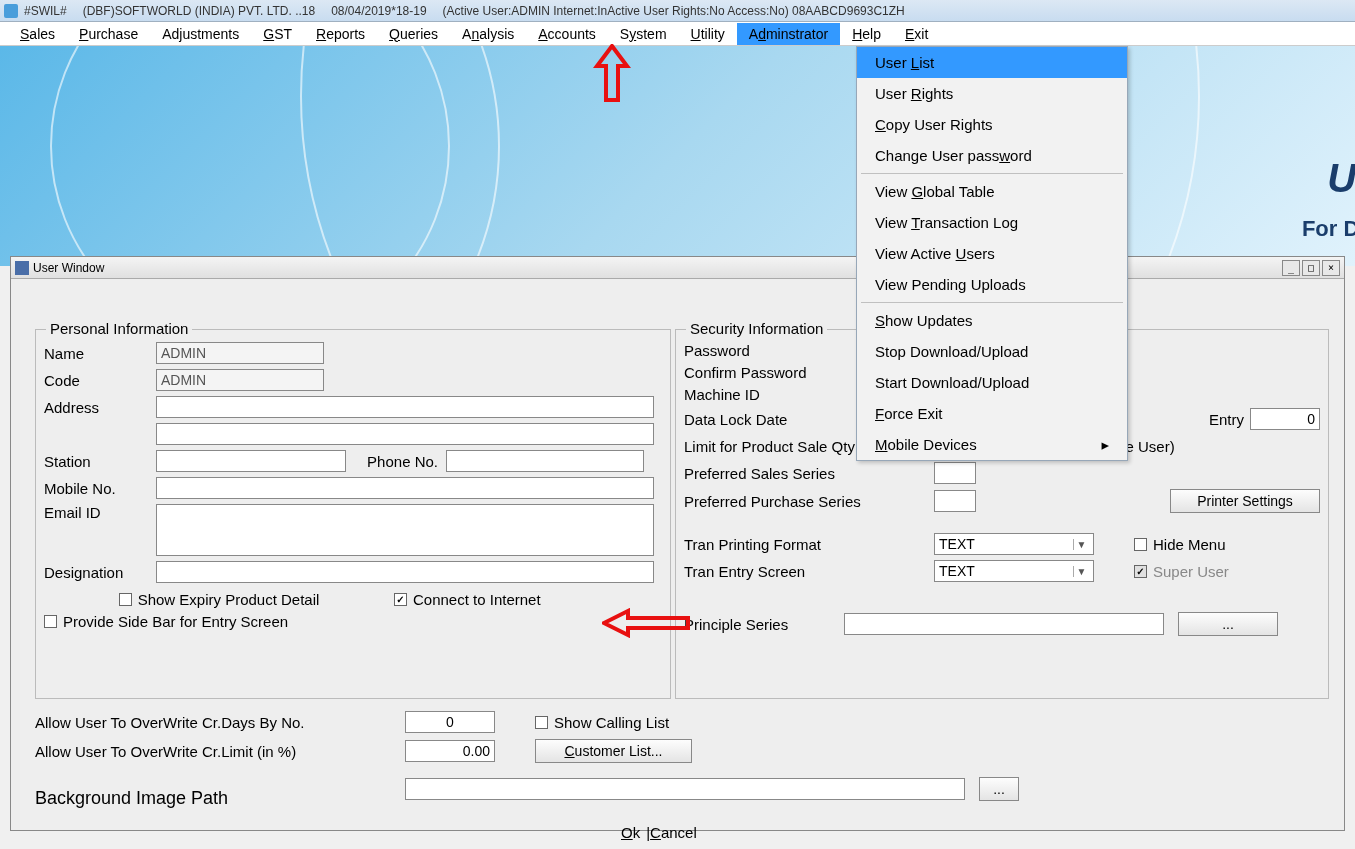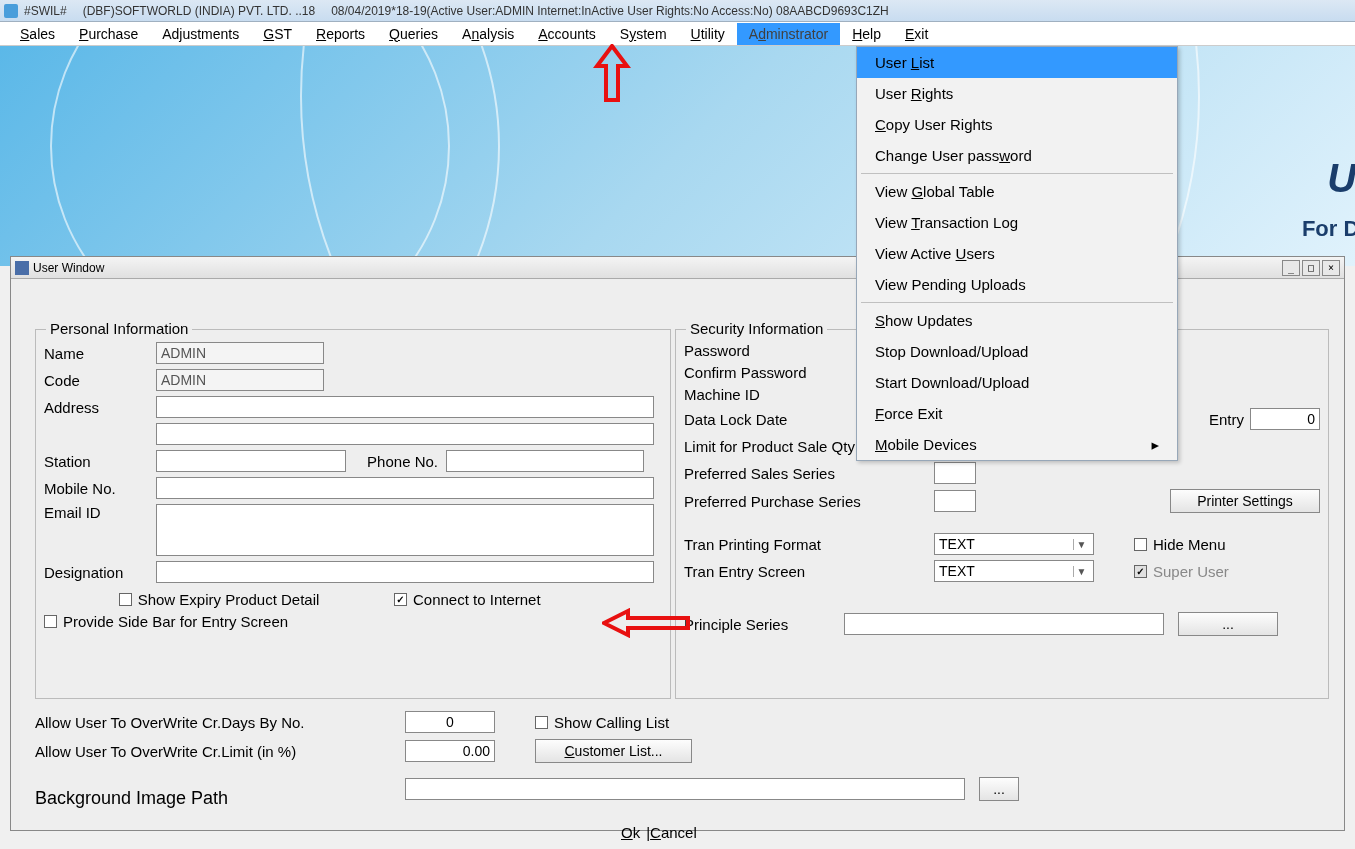--- a/index.html
+++ b/index.html
@@ -1,23 +1,23 @@
 <!DOCTYPE html>
 <html><head>
 <meta charset="utf-8">
 <style>
 * { box-sizing: border-box; margin: 0; padding: 0; }
 body { font-family: Arial, sans-serif; font-size: 13px; background: #f0f0f0; width: 1355px; height: 849px; overflow: hidden; position: relative; }
 .titlebar { background: linear-gradient(to bottom, #dce8f4, #c8dcf0); height: 22px; display: flex; align-items: center; padding: 0 4px; font-size: 12px; color: #333; border-bottom: 1px solid #a0b0c0; }
 .titlebar-icon { width: 14px; height: 14px; background: #4a9edb; margin-right: 6px; border-radius: 2px; }
 .menubar { background: #fff; height: 24px; display: flex; align-items: center; border-bottom: 1px solid #ccc; padding-left: 8px; }
 .menubar-item { padding: 3px 12px; font-size: 14px; color: #000; cursor: default; position: relative; }
-.menubar-item.active { background: #3399ff; color: #404040; }
+.menubar-item.active { background: #3399ff; color: #000000; }
 .underline { text-decoration: underline; }
-.dropdown { position: absolute; left: 856px; top: 46px; width: 322px; background: #f2f2f2; border: 1px solid #97a7b8; box-shadow: 2px 2px 4px rgba(0,0,0,0.2); z-index: 100; }
+.dropdown { position: absolute; left: 856px; top: 46px; width: 272px; background: #f2f2f2; border: 1px solid #97a7b8; box-shadow: 2px 2px 4px rgba(0,0,0,0.2); z-index: 100; }
 .dropdown-item { padding: 7px 18px; font-size: 15px; color: #000; cursor: default; }
 .dropdown-item.highlighted { background: #3399ff; color: #000; }
 .dropdown-item.has-arrow::after { content: "▸"; float: right; }
 .dropdown-sep { height: 1px; background: #c0c0c0; margin: 2px 4px; }
 .banner { height: 220px; background: linear-gradient(135deg, #5bb8e8, #a8d8f0, #e0f2fc); position: relative; overflow: hidden; }
 .banner-text { position: absolute; right: -30px; top: 110px; color: #1a3d6b; font-size: 40px; font-weight: bold; font-style: italic; }
 .banner-sub { position: absolute; right: -30px; top: 170px; color: #1a3d6b; font-size: 22px; font-weight: bold; }
 .user-window { position: absolute; left: 10px; top: 256px; width: 1335px; height: 575px; background: #eeeeee; border: 1px solid #888; }
 .uw-titlebar { height: 22px; background: linear-gradient(to bottom, #f4f4f4, #e0e0e0); border-bottom: 1px solid #aaa; display: flex; align-items: center; justify-content: space-between; padding: 0 4px; }
 .uw-title { display: flex; align-items: center; gap: 4px; font-size: 12px; }
@@ -49,21 +49,21 @@
 .swirl { position: absolute; border: 2px solid rgba(255,255,255,0.6); border-radius: 50%; }
 </style>
 </head>
 <body>
 
 <div class="titlebar">
   <div class="titlebar-icon"></div>
   <span>#SWIL#</span>
   <span style="margin-left:16px;">(DBF)SOFTWORLD (INDIA) PVT. LTD. ..18</span>
   <span style="margin-left:16px;">08/04/2019*18-19</span>
-  <span style="margin-left:0;">(Active User:ADMIN Internet:InActive User Rights:No Access:No) 08AABCD9693C1ZH</span>
+  <span style="margin-left:16px;">(Active User:ADMIN Internet:InActive User Rights:No Access:No) 08AABCD9693C1ZH</span>
 </div>
 
 <div class="menubar" id="menubar">
     <div class="menubar-item"><span class="underline">S</span>ales</div>
     <div class="menubar-item"><span class="underline">P</span>urchase</div>
     <div class="menubar-item">Ad<span class="underline">j</span>ustments</div>
     <div class="menubar-item"><span class="underline">G</span>ST</div>
     <div class="menubar-item"><span class="underline">R</span>eports</div>
     <div class="menubar-item"><span class="underline">Q</span>ueries</div>
     <div class="menubar-item">A<span class="underline">n</span>alysis</div>

